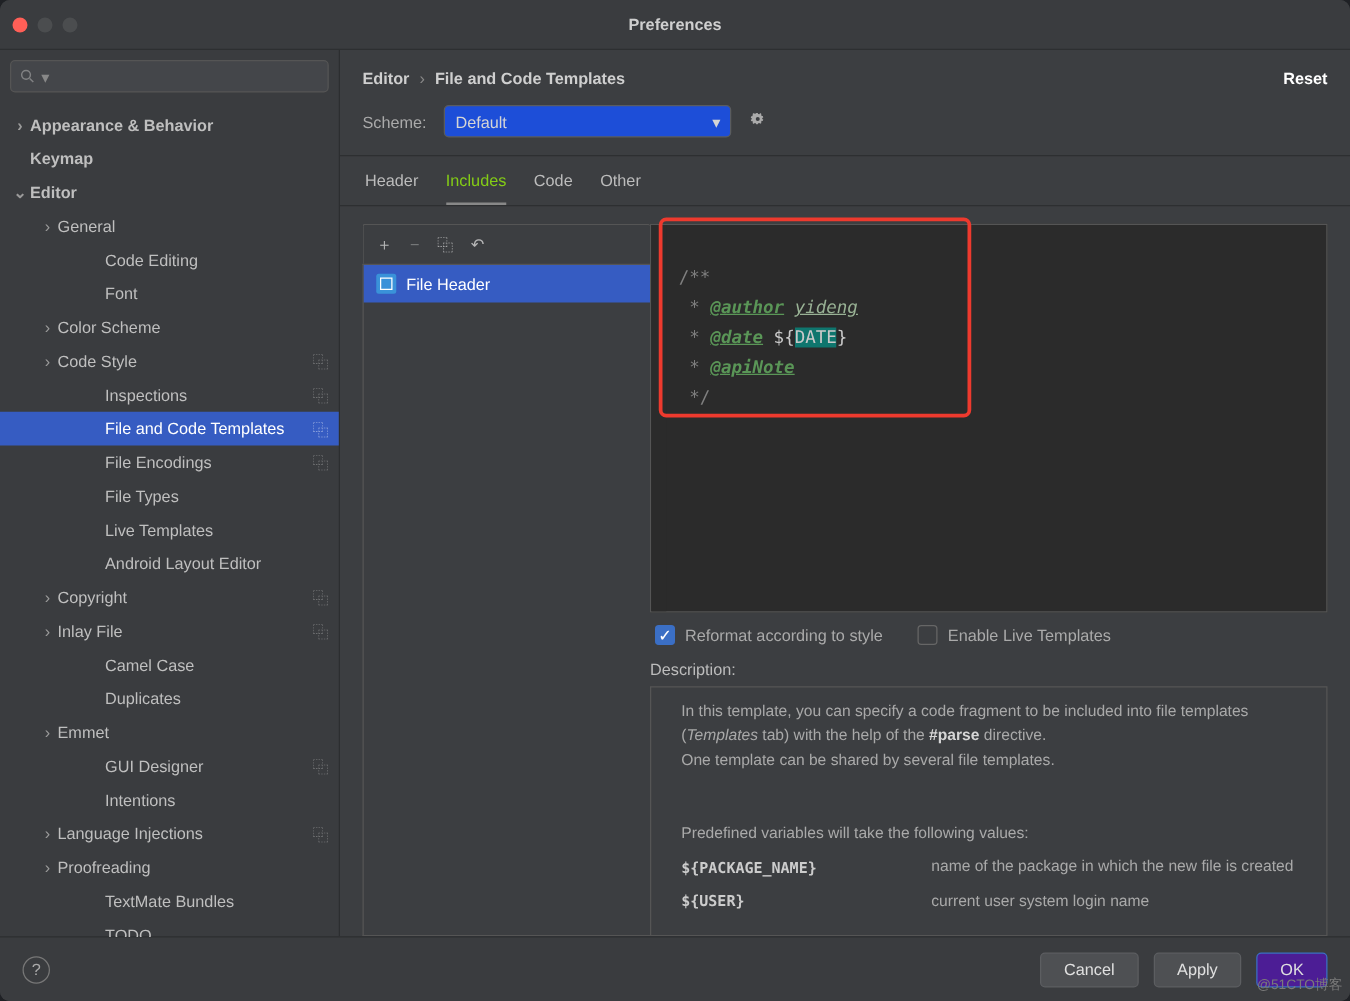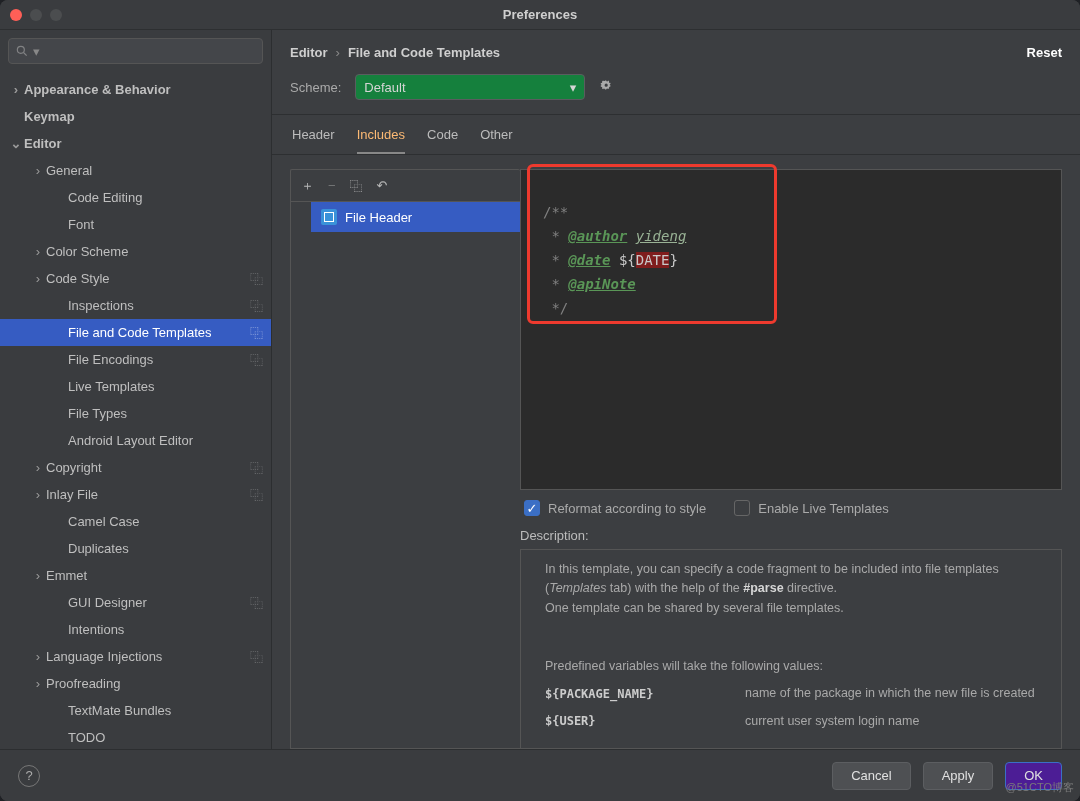--- a/index.html
+++ b/index.html
@@ -1,63 +1,63 @@
 <!DOCTYPE html>
 <html><head>
 <meta charset="utf-8">
 <style>
   * { box-sizing: border-box; margin: 0; padding: 0; }
   body { font-family: -apple-system, "Segoe UI", Arial, sans-serif; background:#1f2125; color:#bcbcbc; font-size:13px; width:1080px; height:801px; overflow:hidden; position:relative; }
   .window { width:100%; height:100%; display:flex; flex-direction:column; background:#3a3c3f; border-radius:8px; overflow:hidden; }
-  .titlebar { height:30px; background:#3a3c3f; display:flex; align-items:center; padding:0 10px; border-bottom:1px solid #2d2f31; position:relative;}
+  .titlebar { height:40px; background:#3a3c3f; display:flex; align-items:center; padding:0 10px; border-bottom:1px solid #2d2f31; position:relative;}
   .traffic { display:flex; gap:8px; }
   .dot { width:12px; height:12px; border-radius:50%; }
   .dot.red{background:#ff5f57;} .dot.yellow{background:#4b4d4f;} .dot.green{background:#4b4d4f;}
   .title { position:absolute; left:0; right:0; text-align:center; color:#cfcfcf; font-weight:600;}
   .body { flex:1; display:flex; min-height:0;}
   .sidebar { width:272px; background:#3a3c3f; border-right:1px solid #2c2e30; display:flex; flex-direction:column;}
   .search { margin:8px; height:26px; background:#44464a; border:1px solid #555; border-radius:4px; display:flex; align-items:center; padding:0 6px; color:#888;}
   .search svg{margin-right:4px; opacity:.6;}
   .tree { flex:1; overflow:auto; padding:4px 0;}
   .tree-item { display:flex; align-items:center; height:27px; padding:0 8px 0 0; color:#bfbfbf; white-space:nowrap; cursor:default;}
   .tree-item.bold{font-weight:700;}
   .tree-item.sel{background:#365cc2; color:#fff;}
   .tree-item .label{flex:1;}
   .tree-item .copy-icon{opacity:.5; margin-left:6px;}
-  .ind0{padding-left:8px;} .ind1{padding-left:30px;} .ind2{padding-left:52px;}
+  .ind0{padding-left:8px;} .ind1{padding-left:30px;} .ind2{padding-left:68px;}
   .arrow{display:inline-flex; width:16px; justify-content:center; color:#9a9a9a;}
   .main { flex:1; display:flex; flex-direction:column; background:#3c3e41; min-width:0;}
   .crumbs { height:44px; display:flex; align-items:center; padding:0 18px; color:#cfcfcf;}
   .crumbs b{font-weight:700;}
   .crumbs .sep{margin:0 8px; color:#888;}
   .reset{margin-left:auto; color:#ffffff; font-weight:600; cursor:pointer;}
   .scheme{display:flex; align-items:center; gap:14px; padding:0 32px 14px 18px; border-bottom:1px solid #2d2f31;}
   .scheme-label{color:#aaa;}
-  .combo{ width:230px; height:26px; background:#15803d; border:1px solid #5a5c5f; border-radius:4px; display:flex; align-items:center; padding:0 8px; color:#d5d5d5; justify-content:space-between;}
+  .combo{ width:230px; height:26px; background:#1d4ed8; border:1px solid #5a5c5f; border-radius:4px; display:flex; align-items:center; padding:0 8px; color:#d5d5d5; justify-content:space-between;}
   .gear{color:#aaa; cursor:pointer;}
   .tabs{display:flex; gap:22px; padding:12px 20px 0 20px; border-bottom:1px solid #2d2f31;}
   .tab{padding-bottom:10px; color:#bcbcbc; cursor:pointer; border-bottom:2px solid transparent;}
-  .tab.active{border-bottom-color:#888; color:#fdba74;}
+  .tab.active{border-bottom-color:#888; color:#84cc16;}
   .content{flex:1; display:flex; padding:14px 18px 0 18px; gap:0; min-height:0;}
   .left-col{width:230px; display:flex; flex-direction:column;}
   .toolbar{height:32px; border:1px solid #555; border-bottom:none; display:flex; align-items:center; gap:14px; padding:0 10px; color:#ccc; background:#3c3e41; border-radius:2px 2px 0 0; border-right:none;}
   .toolbar span{cursor:pointer; opacity:.85;}
-  .tmpl-list{flex:1; border:1px solid #555; border-top:1px solid #555; background:#3c3e41; border-right:none;padding-left:20px;}
+  .tmpl-list{flex:1; border:1px solid #555; border-top:1px solid #555; background:#3c3e41; border-right:none;}
   .tmpl-item{height:30px; display:flex; align-items:center; gap:8px; padding:0 10px; background:#365cc2; color:#fff;}
   .file-glyph{width:16px;height:16px;background:#3a92d9;border-radius:2px;position:relative;}
   .file-glyph::after{content:"";position:absolute;left:3px;top:3px;width:8px;height:8px;border:1px solid #fff;}
   .right-col{flex:1; display:flex; flex-direction:column; min-width:0;}
   .editor{flex:1; border:1px solid #555; background:#2b2b2b; display:flex; font-family:Menlo,Consolas,monospace; font-size:14px; color:#a9b7c6; position:relative; min-height:0;}
   .gutter{width:12px; background:#2b2b2b;}
   .code{padding:6px 10px; line-height:24px; white-space:pre;}
   .tok-doc{color:#808080;} 
   .tok-tag{color:#5a9657; text-decoration:underline; font-style:italic; font-weight:bold;}
   .tok-id{color:#99b295; text-decoration:underline; font-style:italic;}
   .tok-var{color:#c9c9c9;} 
-  .tok-varin{background:#7f1d1d;}
+  .tok-varin{background:#0f766e;}
   .highlight-box{position:absolute; left:-6px; top:-6px; width:250px; height:160px; border:3px solid #ee3a2e; border-radius:6px; pointer-events:none;}
   .checks{display:flex; align-items:center; gap:28px; padding:10px 4px; color:#aaa;}
   .chk{display:flex; align-items:center; gap:8px;}
   .chk-box{width:16px;height:16px;border:1px solid #666; border-radius:3px; display:flex; align-items:center; justify-content:center;}
   .chk-box.checked{background:#3b6fc5; border-color:#3b6fc5; color:#fff;}
   .desc-label{color:#bcbcbc; margin:2px 0 6px 0;}
   .desc{border:1px solid #555; background:#3c3e41; padding:10px 24px; color:#a9a9a9; line-height:1.55; font-size:12.5px; overflow:auto; flex:0 0 200px;}
   .desc b{color:#d6d6d6;}
   .varrow{display:flex; margin-top:8px;align-items:flex-end;}
   .varname{width:200px; font-family:Menlo,monospace; font-size:12px; color:#ccc; font-weight:600;}
@@ -134,25 +134,25 @@
             <span class="label">File and Code Templates</span>
             <span class="copy-icon">⿻</span>
           </div>
           <div class="tree-item ind2">
             <span class="arrow"></span>
             <span class="label">File Encodings</span>
             <span class="copy-icon">⿻</span>
           </div>
           <div class="tree-item ind2">
             <span class="arrow"></span>
+            <span class="label">File Types</span>
+          </div>
+          <div class="tree-item ind2">
+            <span class="arrow"></span>
             <span class="label">Live Templates</span>
-          </div>
-          <div class="tree-item ind2">
-            <span class="arrow"></span>
-            <span class="label">File Types</span>
           </div>
           <div class="tree-item ind2">
             <span class="arrow"></span>
             <span class="label">Android Layout Editor</span>
           </div>
           <div class="tree-item ind1">
             <span class="arrow">›</span>
             <span class="label">Copyright</span>
             <span class="copy-icon">⿻</span>
           </div>

